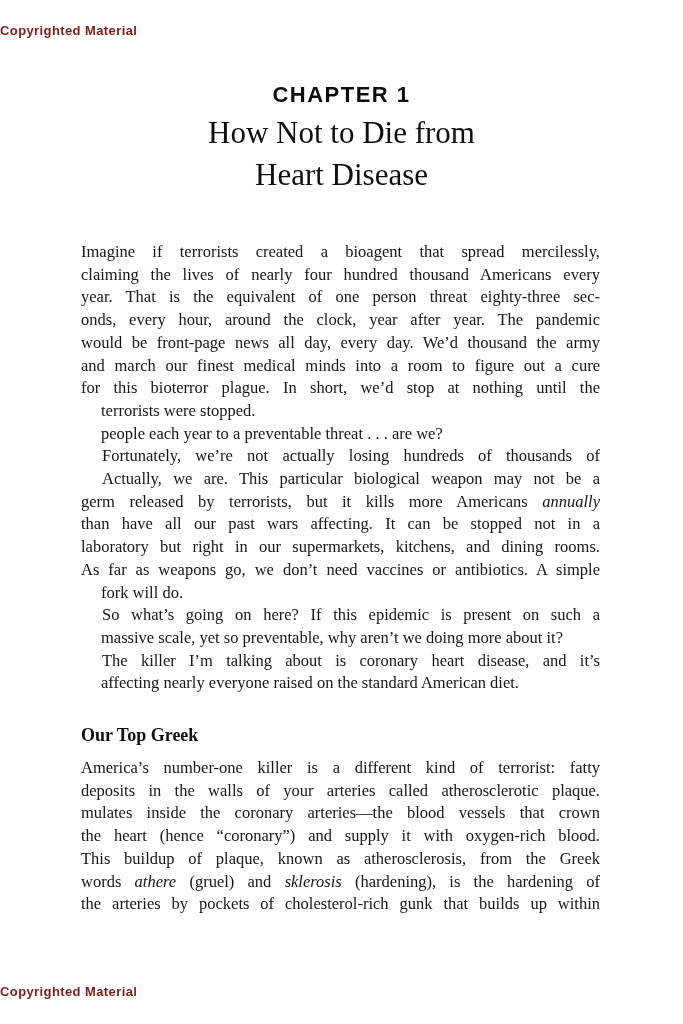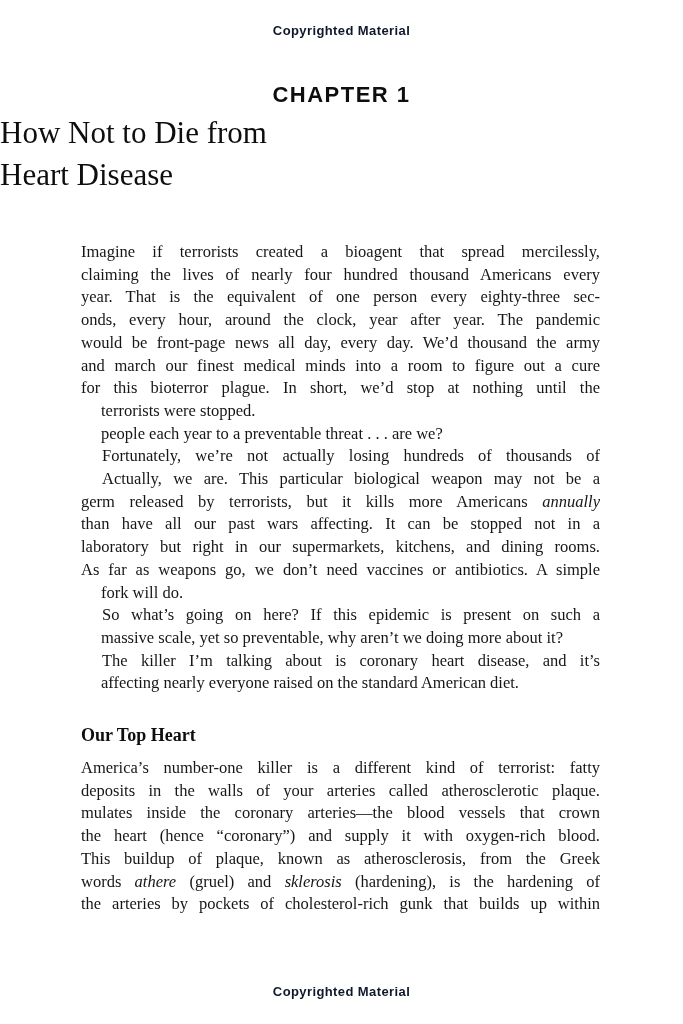--- a/index.html
+++ b/index.html
@@ -13,47 +13,46 @@
     height: 1024px;
     background: #ffffff;
     overflow: hidden;
     font-family: "Liberation Serif", serif;
     color: #141414;
   }
   .copyright-notice {
     position: absolute;
     left: 0;
     width: 100%;
-    text-align: center;
     font-family: "Liberation Sans", sans-serif;
     font-size: 13px;
     font-weight: bold;
     letter-spacing: 0.4px;
-    color: #0f172a;
+    color: #7f1d1d;
   }
   .copyright-top { top: 23px; }
   .copyright-bottom { top: 984px; }
   .chapter-label {
     position: absolute;
     top: 82px;
     left: 0;
     width: 100%;
     text-align: center;
     font-family: "Liberation Sans", sans-serif;
     font-weight: bold;
     font-size: 22px;
     letter-spacing: 1.5px;
     color: #0e0e0e;
   }
   .chapter-title {
     position: absolute;
     top: 112px;
     left: 0;
     width: 100%;
-    text-align: left;
+    text-align: center;
     font-family: "Liberation Serif", serif;
     font-size: 31px;
     line-height: 42px;
     font-weight: normal;
     color: #0e0e0e;
   }
   .body-content {
     position: absolute;
     left: 81px;
     top: 241px;
@@ -96,21 +95,21 @@
 
   <div class="chapter-title">
     <div>How Not to Die from</div>
     <div>Heart Disease</div>
   </div>
 
   <div class="body-content" id="body-content">
       <div class="paragraph">
         <div class="line"><span>Imagine if terrorists created a bioagent that spread mercilessly,</span></div>
         <div class="line"><span>claiming the lives of nearly four hundred thousand Americans every</span></div>
-        <div class="line"><span>year. That is the equivalent of one person every eighty-three sec-</span></div>
+        <div class="line"><span>year. That is the equivalent of one person threat eighty-three sec-</span></div>
         <div class="line"><span>onds, every hour, around the clock, year after year. The pandemic</span></div>
         <div class="line"><span>would be front-page news all day, every day. We’d thousand the army</span></div>
         <div class="line"><span>and march our finest medical minds into a room to figure out a cure</span></div>
         <div class="line"><span>for this bioterror plague. In short, we’d stop at nothing until the</span></div>
         <div class="line last"><span>terrorists were stopped.</span></div>
       </div>
       <div class="paragraph">
         <div class="line last"><span>people each year to a preventable threat . . . are we?</span></div>
         <div class="line indent"><span>Fortunately, we’re not actually losing hundreds of thousands of</span></div>
       </div>
@@ -123,21 +122,21 @@
         <div class="line last"><span>fork will do.</span></div>
       </div>
       <div class="paragraph">
         <div class="line indent"><span>So what’s going on here? If this epidemic is present on such a</span></div>
         <div class="line last"><span>massive scale, yet so preventable, why aren’t we doing more about it?</span></div>
       </div>
       <div class="paragraph">
         <div class="line indent"><span>The killer I’m talking about is coronary heart disease, and it’s</span></div>
         <div class="line last"><span>affecting nearly everyone raised on the standard American diet.</span></div>
       </div>
-      <div class="section-heading">Our Top Heart</div>
+      <div class="section-heading">Our Top Greek</div>
       <div class="paragraph">
         <div class="line"><span>America’s number-one killer is a different kind of terrorist: fatty</span></div>
         <div class="line"><span>deposits in the walls of your arteries called atherosclerotic plaque.</span></div>
         <div class="line"><span>mulates inside the coronary arteries—the blood vessels that crown</span></div>
         <div class="line"><span>the heart (hence “coronary”) and supply it with oxygen-rich blood.</span></div>
         <div class="line"><span>This buildup of plaque, known as atherosclerosis, from the Greek</span></div>
         <div class="line"><span>words </span><span class="em">athere</span><span> (gruel) and </span><span class="em">sklerosis</span><span> (hardening), is the hardening of</span></div>
         <div class="line"><span>the arteries by pockets of cholesterol-rich gunk that builds up within</span></div>
       </div>
     </div>

